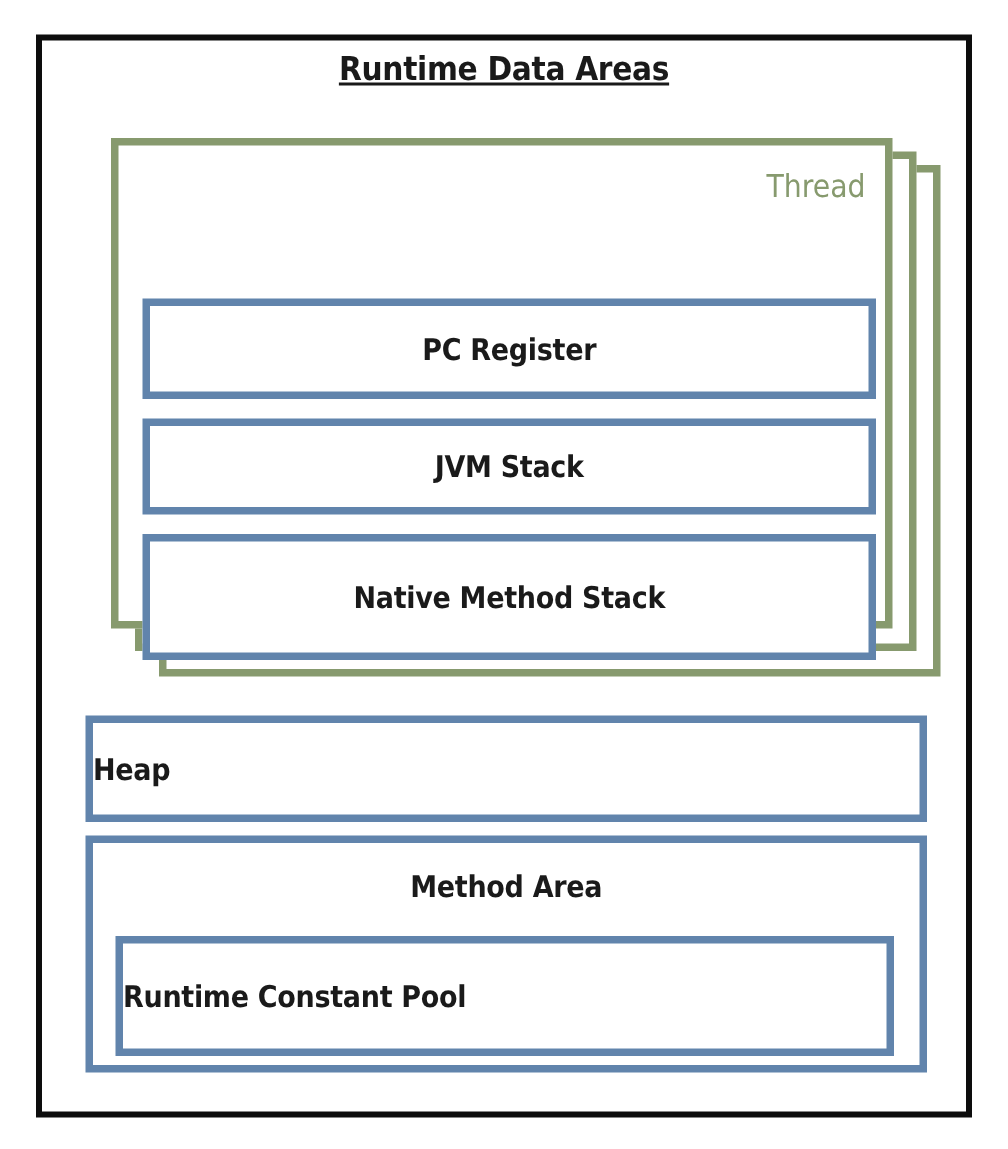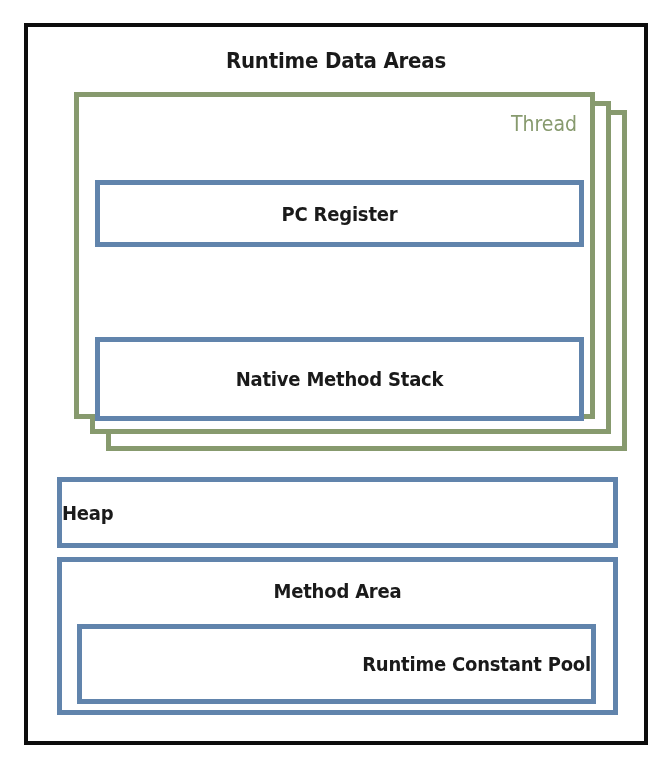--- a/index.html
+++ b/index.html
@@ -30,30 +30,31 @@
     width: 624px;
     height: 722px;
     box-sizing: border-box;
     border: 4px solid #0d0d0d;
     background: #ffffff;
   }
 
   .diagram-title {
     position: absolute;
     left: 24px;
-    top: 47px;
+    top: 33px;
     width: 624px;
     text-align: center;
     font-size: 22px;
     font-weight: bold;
     font-stretch: condensed;
     color: #1a1a1a;
     letter-spacing: -0.2px;
     line-height: 28px;
     white-space: nowrap;
+    text-decoration: underline;
   }
 
   
   .thread-stack {
     position: absolute;
     left: 16px;
     top: 0;
     width: 672px;
     height: 766px;
     pointer-events: none;
@@ -115,20 +116,21 @@
   }
 
   
   .thread-inner {
     position: absolute;
     left: 16px;
     width: 489px;
     display: flex;
     align-items: center;
     justify-content: center;
+    margin-top: 19px;
   }
   .pc-register      { top: 83px;  height: 67px; }
   .jvm-stack        { top: 163px; height: 64px; }
   .native-method    { top: 240px; height: 84px; }
 
   
   .heap-box {
     left: 57px;
     top: 477px;
     width: 561px;
@@ -151,21 +153,21 @@
     width: 100%;
   }
   .constant-pool-box {
     position: absolute;
     left: 15px;
     top: 62px;
     width: 519px;
     height: 80px;
     display: flex;
     align-items: center;
-    justify-content: flex-end;
+    justify-content: flex-start;
   }
 </style>
 </head>
 <body>
 
 <div id="diagram">
 
   <div class="runtime-frame"></div>
 
   <div class="diagram-title">Runtime Data Areas</div>
@@ -174,20 +176,23 @@
     <div class="thread-box thread-box-back2"></div>
     <div class="thread-box thread-box-back1"></div>
 
     <div class="thread-box thread-box-front">
       <div class="thread-label">Thread</div>
 
       <div class="blue-box thread-inner pc-register">
         <span class="box-label">PC Register</span>
       </div>
 
+      <div class="blue-box thread-inner jvm-stack">
+        <span class="box-label">JVM Stack</span>
+      </div>
 
       <div class="blue-box thread-inner native-method">
         <span class="box-label">Native Method Stack</span>
       </div>
     </div>
   </div>
 
   <div class="blue-box heap-box">
     <span class="box-label">Heap</span>
   </div>

